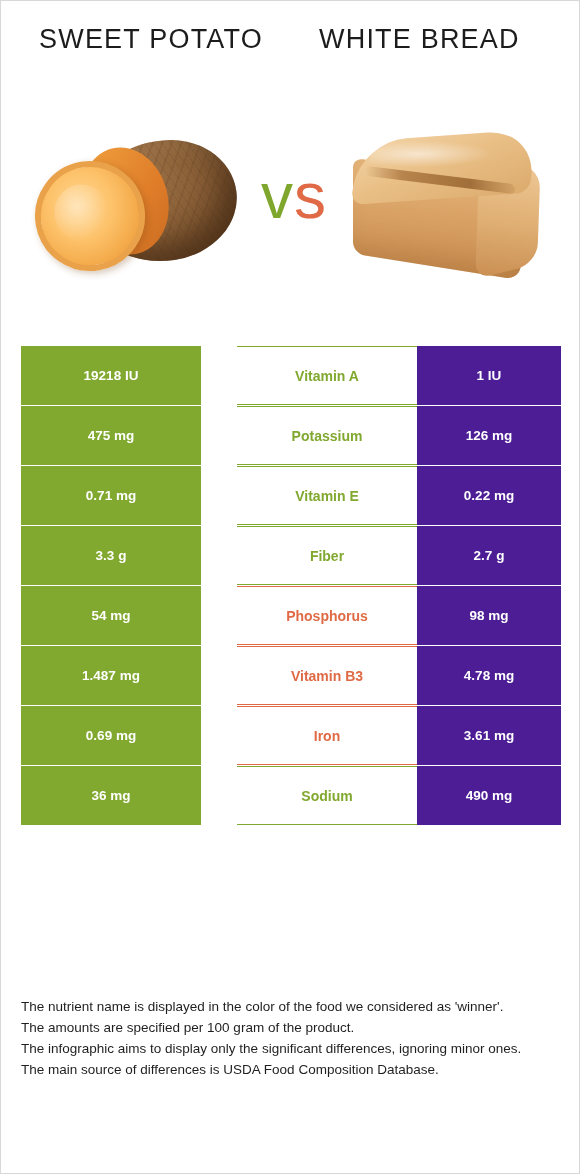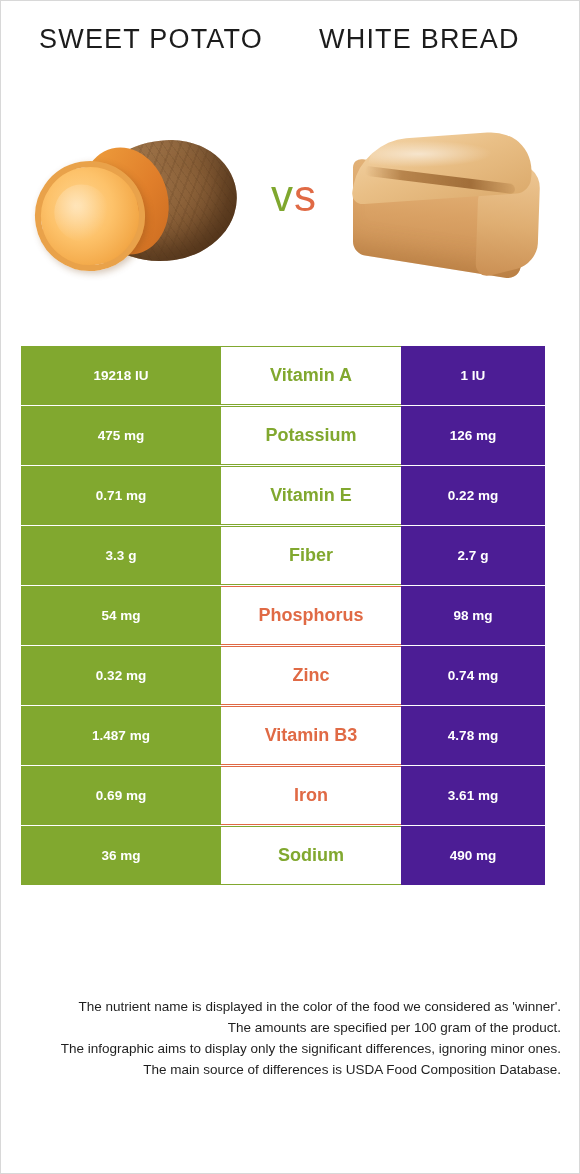--- a/index.html
+++ b/index.html
@@ -62,21 +62,21 @@
   .food-figure.right { left: 330px; }
 
   .vs-badge {
     position: absolute;
     left: 238px;
     top: 40px;
     width: 110px;
     text-align: center;
     font-family: "Liberation Sans", sans-serif;
     font-weight: 300;
-    font-size: 44px;
+    font-size: 64px;
     line-height: 74px;
     letter-spacing: 1px;
   }
   .vs-badge .v { color: #7FA72E; }
   .vs-badge .s { color: #E06A45; }
 
   
   .sp-wrap { position: absolute; inset: 0; }
   .sp-body {
     position: absolute;
@@ -206,30 +206,31 @@
   .cell {
     display: flex;
     align-items: center;
     justify-content: center;
     font-family: "Liberation Sans", sans-serif;
     font-size: 13.5px;
     font-weight: 700;
     box-sizing: border-box;
   }
   .cell.left-val {
-    width: 200px;
+    width: 180px;
     background: #81A82F;
     color: #ffffff;
   }
   .cell.name {
     width: 180px;
     background: #ffffff;
-    font-size: 18px;
+    font-size: 14px;
     border-top: 1px solid transparent;
     border-bottom: 1px solid transparent;
+    margin-left: 36px;
   }
   .cell.name.green {
     color: #81A82F;
     border-top-color: #81A82F;
     border-bottom-color: #81A82F;
   }
   .cell.name.orange {
     color: #E06A45;
     border-top-color: #E06A45;
     border-bottom-color: #E06A45;
@@ -239,21 +240,21 @@
     background: #4c1d95;
     color: #ffffff;
   }
 
   
   .footer {
     position: absolute;
     left: 20px;
     top: 995px;
     width: 540px;
-    text-align: right;
+    text-align: left;
     font-family: "Liberation Sans", sans-serif;
     font-size: 13.5px;
     line-height: 21px;
     color: #1f1f1f;
   }
   .footer p { margin: 0; }
 </style>
 </head>
 <body>
 
@@ -315,25 +316,20 @@
       <div class="cell name green">Fiber</div>
       <div class="cell right-val">2.7 g</div>
     </div>
 
     <div class="row">
       <div class="cell left-val">54 mg</div>
       <div class="cell name orange">Phosphorus</div>
       <div class="cell right-val">98 mg</div>
     </div>
 
-    <div class="row">
-      <div class="cell left-val">0.32 mg</div>
-      <div class="cell name orange">Zinc</div>
-      <div class="cell right-val">0.74 mg</div>
-    </div>
 
     <div class="row">
       <div class="cell left-val">1.487 mg</div>
       <div class="cell name orange">Vitamin B3</div>
       <div class="cell right-val">4.78 mg</div>
     </div>
 
 
     <div class="row">
       <div class="cell left-val">0.69 mg</div>

